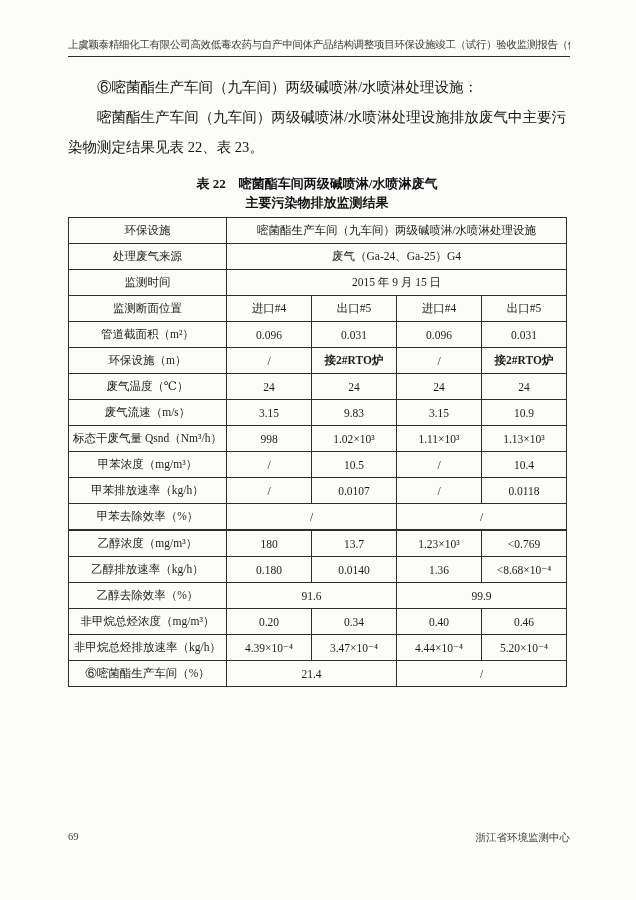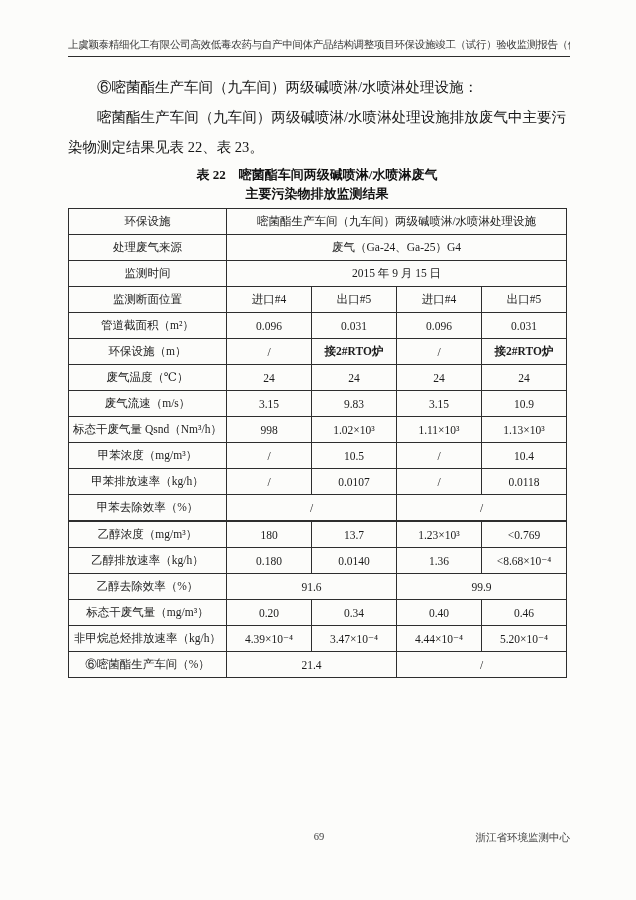--- a/index.html
+++ b/index.html
@@ -15,36 +15,36 @@
     border-bottom:1.6px solid #2c2c2c;padding-bottom:4px;
     white-space:nowrap;overflow:hidden;letter-spacing:-0.3px;
   }
   .content{position:absolute;left:68px;width:498px;top:72px;}
   .para{
     font-size:14.5px;line-height:30px;text-indent:2em;
     text-align:justify;margin:0;color:#161616;
   }
   .table-title{
     text-align:center;font-weight:bold;font-size:13px;line-height:19px;
-    margin:3px 0 5px 0;color:#111;
+    margin:12px 0 5px 0;color:#111;
   }
   table.report{
     width:498px;border-collapse:collapse;table-layout:fixed;
   }
   table.report td{
     border:1px solid #2e2e2e;text-align:center;vertical-align:middle;
     font-size:11.5px;height:25px;padding:0 2px;color:#1b1b1b;
     overflow:hidden;white-space:nowrap;
   }
   table.report td.label-cell{font-size:11.5px;}
   table.report td.bold{font-weight:bold;}
   table.report tr.thick-bottom td{border-bottom-width:2.5px;}
   .footer{position:absolute;left:68px;right:66px;top:831px;height:16px;
     font-size:10.5px;color:#3c3c3c;}
-  .footer .page-num{position:absolute;left:0;right:0;text-align:center;}
+  .footer .page-num{position:absolute;left:0;right:0;}
   .footer .org{position:absolute;right:0;}
 </style>
 </head>
 <body>
 
 <div class="page">
 
   <div class="running-head">上虞颖泰精细化工有限公司高效低毒农药与自产中间体产品结构调整项目环保设施竣工（试行）验收监测报告（修订版）</div>
 
   <div class="content">
@@ -153,21 +153,21 @@
             <td>0.0140</td>
             <td>1.36</td>
             <td>&lt;8.68×10⁻⁴</td>
           </tr>
           <tr>
             <td class="label-cell">乙醇去除效率（%）</td>
             <td colspan="2">91.6</td>
             <td colspan="2">99.9</td>
           </tr>
           <tr>
-            <td class="label-cell">标态干废气量（mg/m³）</td>
+            <td class="label-cell">非甲烷总烃浓度（mg/m³）</td>
             <td>0.20</td>
             <td>0.34</td>
             <td>0.40</td>
             <td>0.46</td>
           </tr>
           <tr>
             <td class="label-cell">非甲烷总烃排放速率（kg/h）</td>
             <td>4.39×10⁻⁴</td>
             <td>3.47×10⁻⁴</td>
             <td>4.44×10⁻⁴</td>

